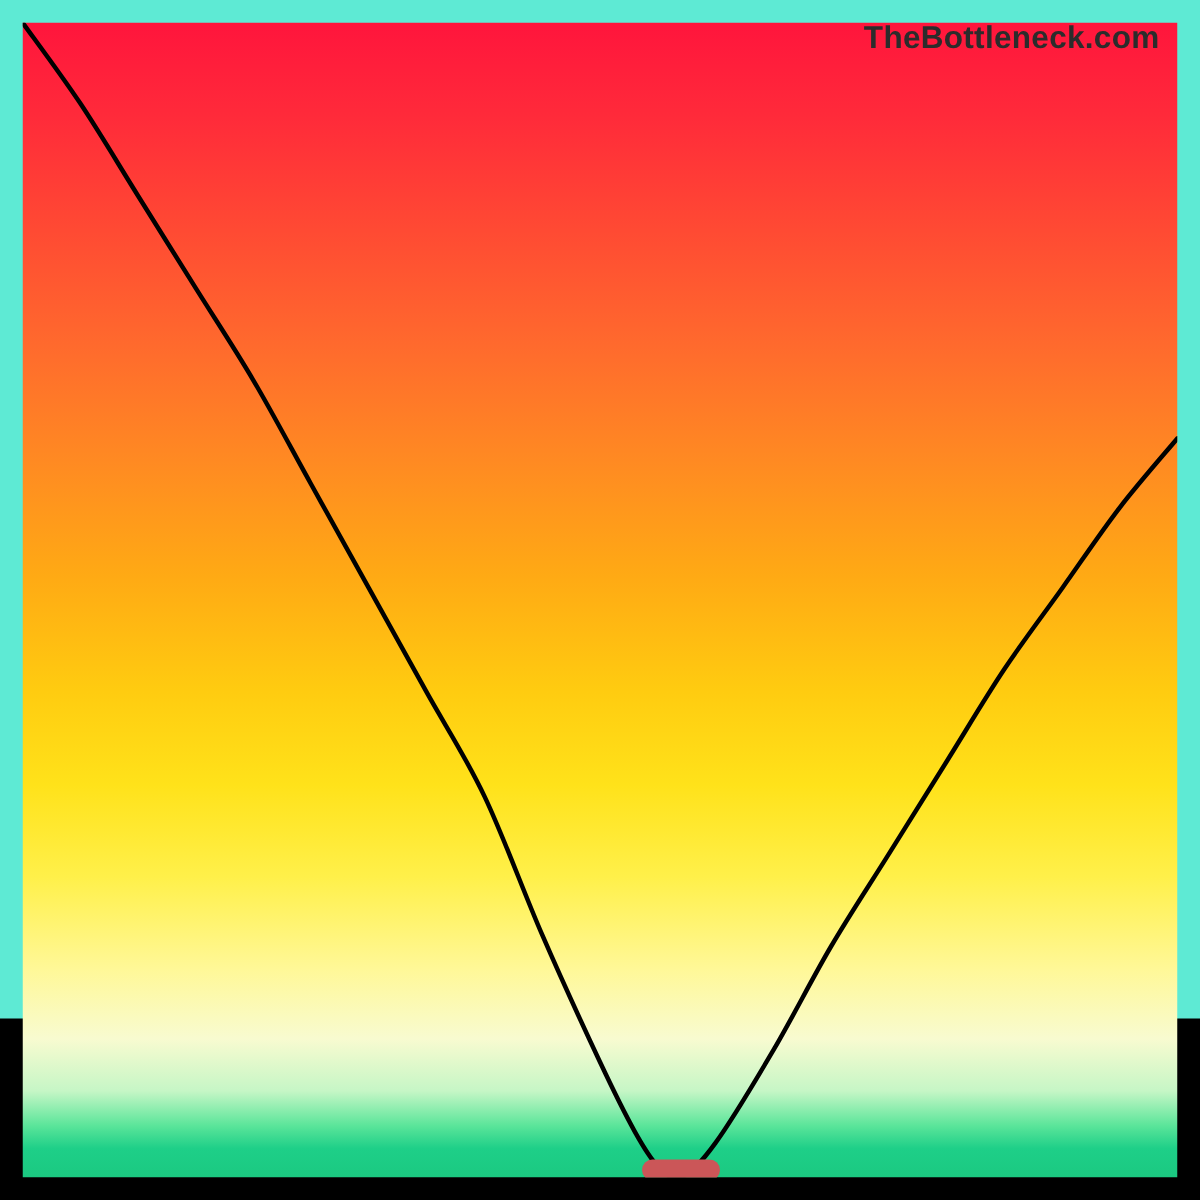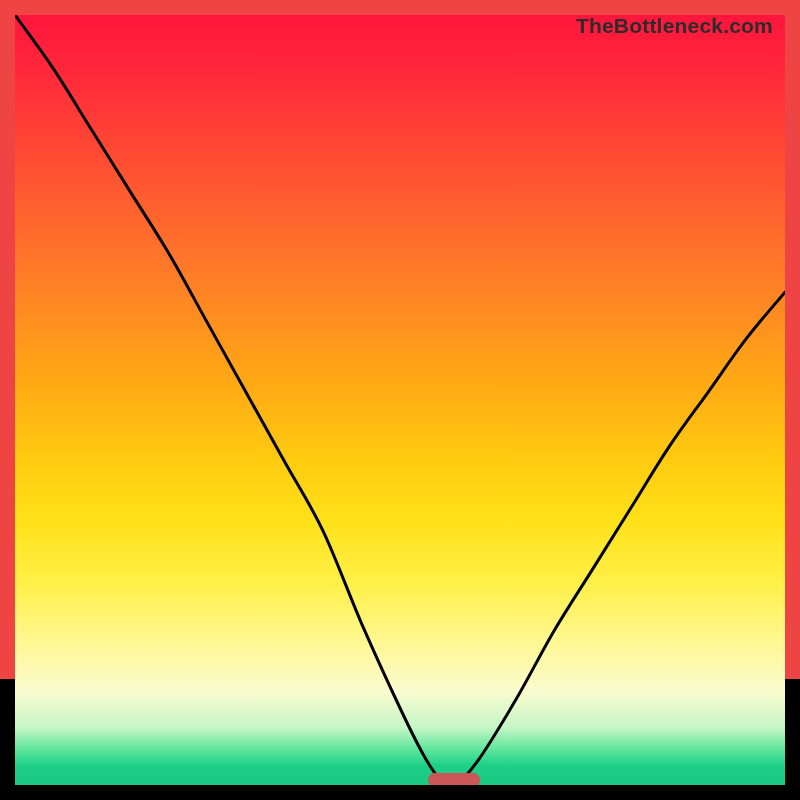--- a/index.html
+++ b/index.html
@@ -1,16 +1,16 @@
 <!DOCTYPE html>
 <html><head>
 <meta charset="utf-8">
 <style>
   html,body{margin:0;padding:0;width:800px;height:800px;background:#000;overflow:hidden;font-family:Verdana,Arial,sans-serif}
-  .stage{position:relative;width:800px;height:679px;background:#ef4444}
+  .stage{position:relative;width:800px;height:679px;background:#5eead4}
   .plot{position:absolute;left:15px;top:15px;width:770px;height:770px;overflow:hidden}
   .gradient{position:absolute;inset:0;
     background:linear-gradient(to bottom,
       #ff153c 0%,
       #ff2a3a 8%,
       #ff4a33 18%,
       #ff6a2d 28%,
       #ff8a22 38%,
       #ffaa14 48%,
       #ffcc10 58%,

